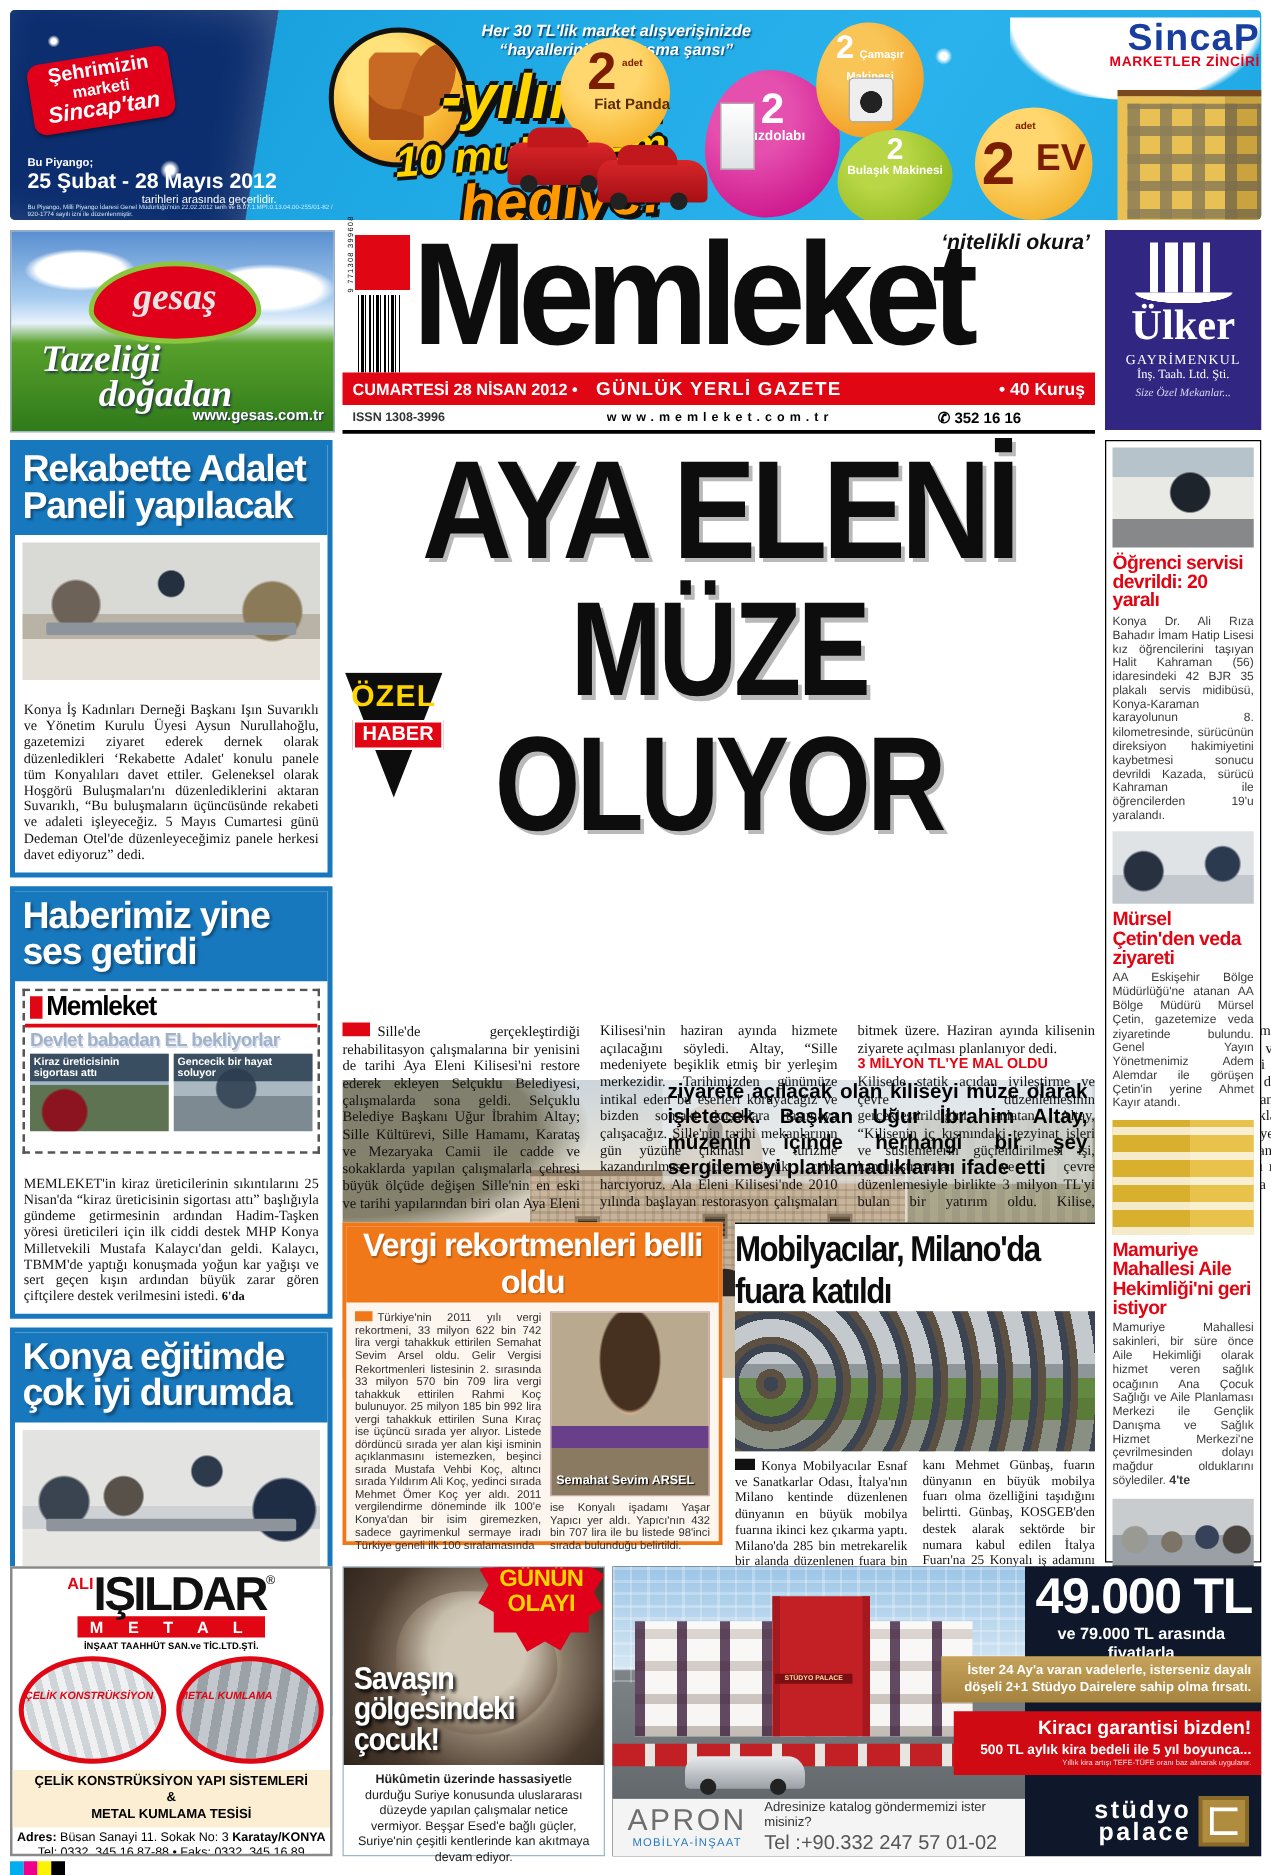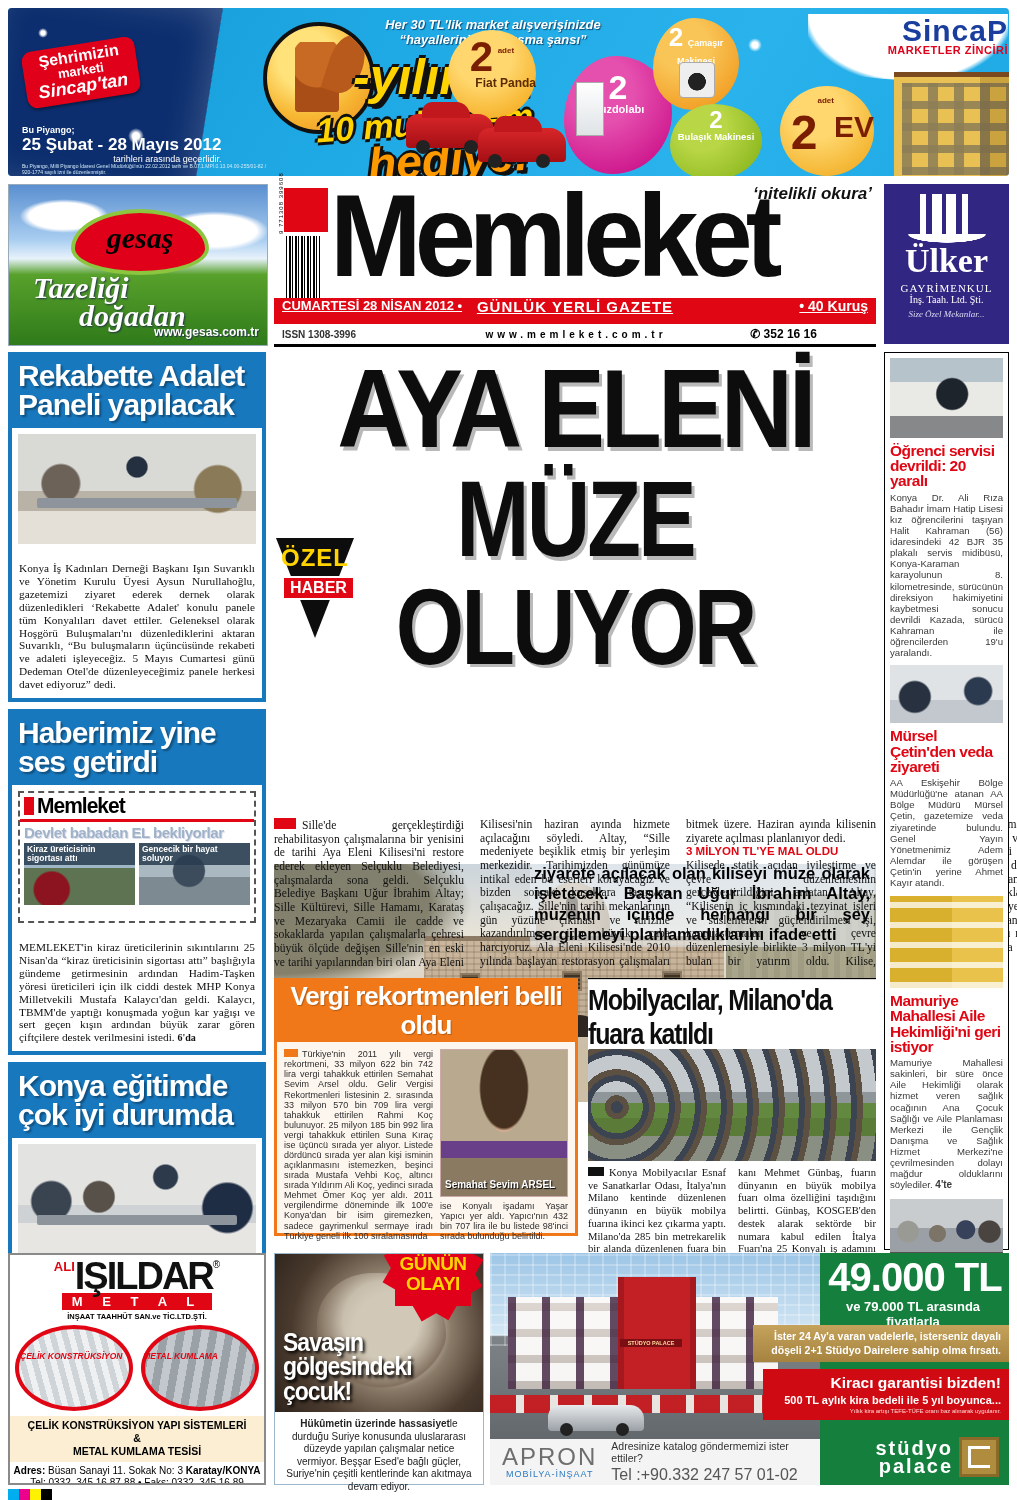--- a/index.html
+++ b/index.html
@@ -43,45 +43,45 @@
   .car{width:88px;height:34px;background:linear-gradient(#d8262a,#a50f14);border-radius:12px 16px 4px 4px;}
   .car::before{content:"";position:absolute;left:16px;top:-12px;width:48px;height:16px;background:#c0181d;border-radius:10px 14px 0 0;}
   .car::after{content:"";position:absolute;left:10px;bottom:-6px;width:14px;height:14px;background:#222;border-radius:50%;box-shadow:48px 0 #222;}
   .blob{border-radius:48% 52% 55% 45%/55% 48% 52% 45%;color:#fff;text-align:center;}
   .bl-mag{left:556px;top:48px;width:108px;height:118px;background:radial-gradient(circle at 35% 30%,#e54fae 0 30%,#c4007f 100%);}
   .bl-org{left:645px;top:10px;width:86px;height:92px;background:radial-gradient(circle at 35% 30%,#f9c557 0 30%,#ef8e0e 100%);}
   .bl-grn{left:662px;top:96px;width:92px;height:76px;background:radial-gradient(circle at 35% 30%,#b8d645 0 30%,#7fae13 100%);}
   .bl-num{font-weight:900;font-size:34px;line-height:1;}
   .bl-label{font-size:11px;font-weight:bold;line-height:1.05;}
   .appliance{background:linear-gradient(#fff,#dfe3e6);border:1px solid #aaa;}
-  .pz-ev{left:772px;top:78px;width:94px;height:90px;border-radius:50%;background:radial-gradient(circle at 40% 30%,#ffd76e 0 30%,#eda312 100%);text-align:right;}
+  .pz-ev{left:772px;top:78px;width:94px;height:90px;border-radius:50%;background:radial-gradient(circle at 40% 30%,#ffd76e 0 30%,#eda312 100%);text-align:center;}
   .ev-txt{font-weight:900;font-size:30px;color:#7a1d00;display:inline-block;margin-top:24px;}
   .sincap-logo{left:800px;top:6px;width:200px;height:66px;background:radial-gradient(ellipse at 50% 0%,#fff 0 70%,rgba(255,255,255,0) 75%);text-align:right;border-radius:0 0 50% 50%;}
   .sincap-name{font:900 30px "Liberation Sans",sans-serif;color:#1a3e9e;letter-spacing:1px;}
   .sincap-sub{font-size:11px;font-weight:bold;color:#e1001a;letter-spacing:.5px;margin-top:-4px;}
   .apt{left:886px;top:64px;width:123px;height:104px;background:linear-gradient(90deg,#e8c054 0 70%,#caa23e 70% 100%);
      border-top:5px solid #7a4a1e;}
   .apt::before{content:"";position:absolute;inset:6px 8px;background:
      repeating-linear-gradient(0deg,rgba(50,60,90,.85) 0 8px,transparent 8px 22px),
      repeating-linear-gradient(90deg,rgba(50,60,90,.85) 0 10px,transparent 10px 26px);opacity:.5;}
   
   .gesas{left:8px;top:184px;width:258px;height:160px;border:1px solid #9ab;overflow:hidden;
      background:linear-gradient(180deg,#5a8fd0 0%,#a8cdf0 34%,#e8f2fb 46%,#58a12c 56%,#2f7a1a 100%);}
   .cloud{background:radial-gradient(ellipse,#fff 0 55%,rgba(255,255,255,0) 70%);border-radius:50%;}
-  .gesas-logo{left:62px;top:24px;width:130px;height:58px;background:#e1001a;border:4px solid #8cc63f;border-radius:50% 50% 50% 50%/60% 60% 40% 40%;color:#000000;text-align:center;font:italic bold 30px "Liberation Serif",serif;line-height:50px;}
+  .gesas-logo{left:62px;top:24px;width:130px;height:58px;background:#e1001a;border:4px solid #8cc63f;border-radius:50% 50% 50% 50%/60% 60% 40% 40%;color:#e5e5e5;text-align:center;font:italic bold 30px "Liberation Serif",serif;line-height:50px;}
   .gesas-s1{left:24px;top:86px;font:italic bold 30px "Liberation Serif",serif;color:#fff;text-shadow:1px 1px 2px #234;}
   .gesas-s2{left:70px;top:114px;font:italic bold 30px "Liberation Serif",serif;color:#fff;text-shadow:1px 1px 2px #234;}
   .gesas-url{right:8px;bottom:6px;color:#fff;font-weight:bold;font-size:12px;text-shadow:1px 1px 1px #234;}
   .mastc{left:274px;top:184px;width:602px;height:160px;}
   .redsq{left:10px;top:4px;width:44px;height:44px;background:#e00613;}
   .barcode{left:12px;top:52px;width:34px;height:62px;background:repeating-linear-gradient(90deg,#000 0 1px,#fff 1px 3px,#000 3px 5px,#fff 5px 6px);}
   .barcode-num{left:4px;top:50px;font-size:6px;transform:rotate(-90deg);transform-origin:left top;letter-spacing:1px;position:absolute;}
   .mast-title{left:56px;top:-16px;font:bold 110px "Liberation Sans",sans-serif;letter-spacing:-7px;color:#0d0d0d;transform:scaleY(1.06);transform-origin:top left;}
   .motto{right:4px;top:0;font:italic bold 17px "Liberation Sans",sans-serif;color:#111;}
-  .redbar{left:0;top:114px;width:602px;height:26px;background:#e00613;color:#fff;display:flex;text-decoration:underline;}
+  .redbar{left:0;top:114px;width:602px;height:26px;background:#e00613;color:#fff;display:flex;align-items:center;}
   .redbar .d{font-weight:bold;font-size:13px;margin-left:8px;flex:1;}
   .redbar .k{font-weight:bold;font-size:15px;letter-spacing:1px;text-align:center;flex:1.2;}
   .redbar .p{font-weight:bold;font-size:14px;text-align:right;margin-right:8px;flex:1;}
   .issnline{left:0;top:140px;width:602px;height:20px;border-bottom:3px solid #000;display:flex;align-items:center;}
   .issnline .i{font-size:10px;font-weight:bold;color:#333;margin-left:8px;flex:1;}
   .issnline .u{font-size:10px;font-weight:bold;letter-spacing:4px;text-align:center;flex:1.4;}
   .issnline .t{font-size:12px;font-weight:bold;text-align:center;margin-right:6px;flex:1;}
   .ulker{left:884px;top:184px;width:125px;height:160px;background:#312783;color:#fff;text-align:center;overflow:hidden;}
   .ulker-bld{margin:10px auto 2px;width:70px;height:40px;background:
      linear-gradient(90deg,transparent 0 8px,#fff 8px 14px,transparent 14px 20px,#fff 20px 30px,transparent 30px 34px,#fff 34px 44px,transparent 44px 50px,#fff 50px 56px,transparent 56px);}
@@ -210,21 +210,21 @@
   .hole{position:absolute;left:20%;top:12%;width:62%;height:74%;background:radial-gradient(circle at 50% 40%,#cfc6b4 0 40%,#7d6a58 70%,transparent 72%);border-radius:45% 55% 50% 50%;opacity:.8;}
   .child{position:absolute;left:46%;top:34%;width:26px;height:44px;background:
      linear-gradient(180deg,#caa184 0 26%,#7d4f37 26% 30%,repeating-linear-gradient(0deg,#7a2e2e,#7a2e2e) 30%),
      repeating-linear-gradient(0deg,#8a3a3a 0 3px,#d9d2c4 3px 6px);border-radius:6px;}
   .burst{position:absolute;right:4px;top:-26px;width:92px;height:86px;}
   .burst i{position:absolute;inset:8px;background:#e1001a;display:block;}
   .burst .r1{transform:rotate(0deg);} .burst .r2{transform:rotate(30deg);} .burst .r3{transform:rotate(60deg);}
   .burst b{position:absolute;inset:0;color:#ffd400;font:900 19px "Liberation Sans",sans-serif;text-align:center;line-height:1.05;padding-top:26px;z-index:2;letter-spacing:-.5px;}
   .gunun-ov{position:absolute;left:8px;bottom:8px;color:#fff;font:bold 23px "Liberation Sans",sans-serif;line-height:.95;letter-spacing:-1px;text-shadow:2px 2px 3px #000;transform:scaleY(1.1);transform-origin:bottom left;}
   .gunun-cap{font-size:10px;line-height:1.25;text-align:center;padding:6px 8px;color:#222;}
-  .studyo{left:490px;top:1253px;width:519px;height:232px;background:#15803d;overflow:hidden;}
+  .studyo{left:490px;top:1253px;width:519px;height:232px;background:#0f172a;overflow:hidden;}
   .render{position:absolute;left:0;top:0;width:330px;height:186px;background:
      linear-gradient(180deg,#9cc5e6 0%,#d5e7f4 44%,#7d8387 45%,#63686c 100%);}
   .grid-sky{position:absolute;inset:0 0 50% 0;background:repeating-linear-gradient(90deg,rgba(255,255,255,.25) 0 2px,transparent 2px 14px),repeating-linear-gradient(0deg,rgba(255,255,255,.25) 0 2px,transparent 2px 10px);}
   .bld-main{position:absolute;left:18px;top:44px;width:270px;height:92px;background:
      repeating-linear-gradient(90deg,rgba(60,30,60,.8) 0 8px,transparent 8px 34px),
      repeating-linear-gradient(0deg,transparent 0 8px,rgba(255,255,255,.85) 8px 26px),
      linear-gradient(#ded7d2,#c3bcb6);}
   .bld-tower{position:absolute;left:128px;top:24px;width:66px;height:112px;background:#c32026;border-left:6px solid #a5181d;border-right:6px solid #a5181d;}
   .bld-sign{position:absolute;left:130px;top:86px;width:62px;text-align:center;color:#ffd9a0;font-size:5.5px;font-weight:bold;background:#7a0e12;padding:1px 0;}
   .bld-fence{position:absolute;left:0;bottom:26px;width:100%;height:18px;background:repeating-linear-gradient(90deg,#c32026 0 26px,#e8e4e0 26px 34px);}
@@ -539,21 +539,21 @@
       <div class="t">Kiracı garantisi bizden!</div>
       <div class="s">500 TL aylık kira bedeli ile 5 yıl boyunca...</div>
       <div class="f">Yıllık kira artışı TEFE-TÜFE oranı baz alınarak uygulanır.</div>
     </div>
     <div class="st-strip">
       <div class="apron">
         <div class="apron-n">APRON</div>
         <div class="apron-s">MOBİLYA-İNŞAAT</div>
       </div>
       <div class="st-cat">
-        <div class="q">Adresinize katalog göndermemizi ister ettiler?</div>
+        <div class="q">Adresinize katalog göndermemizi ister misiniz?</div>
         <div class="tel">Tel :+90.332 247 57 01-02</div>
       </div>
     </div>
     <div class="st-logo">
       <div class="st-logo-txt">
         <span>stüdyo</span><br>
         <span>palace</span>
       </div>
       <div class="st-logo-sq"></div>
     </div>

